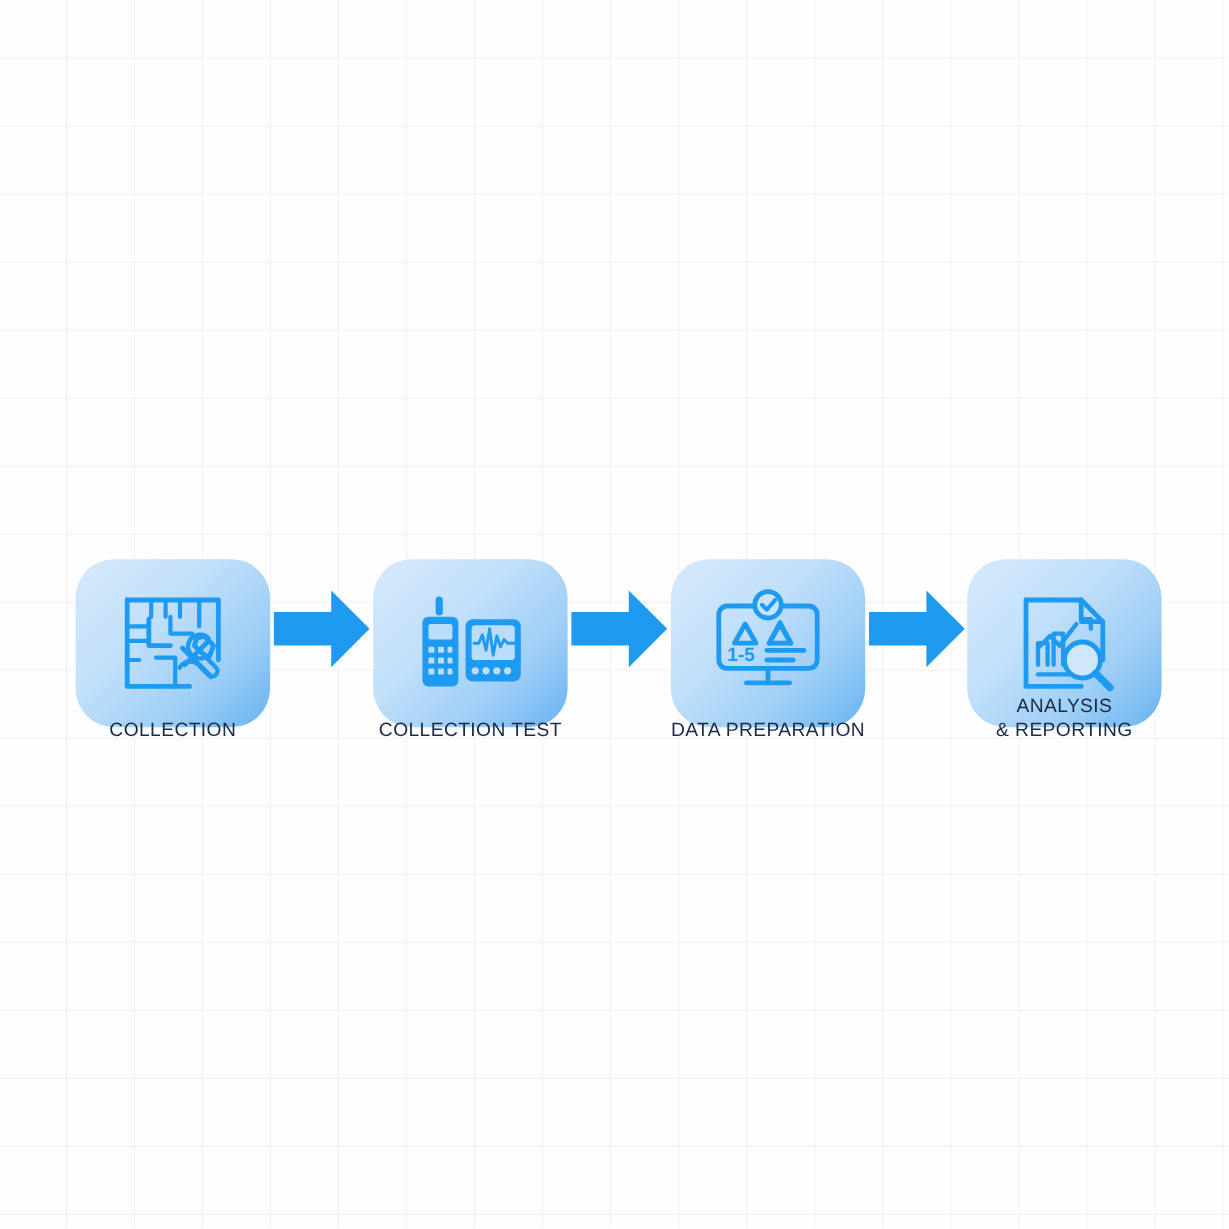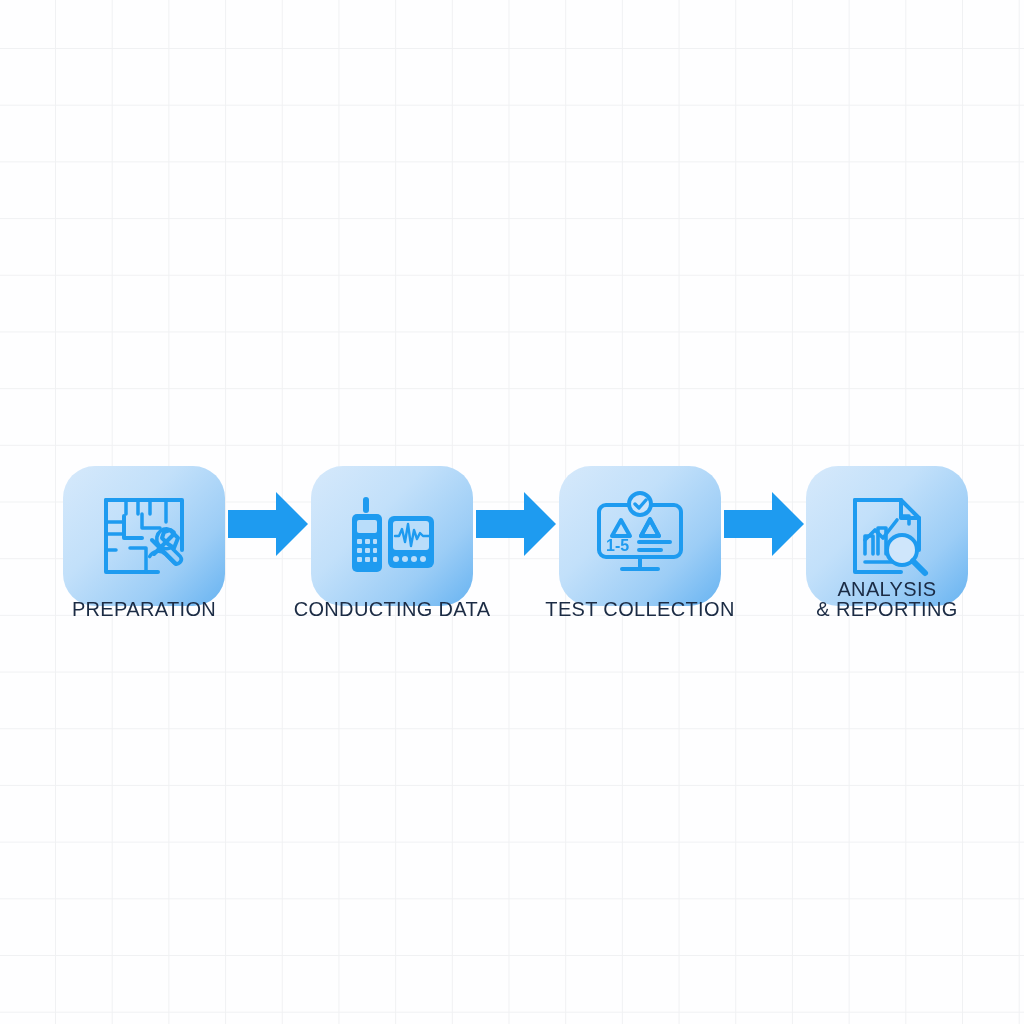--- a/index.html
+++ b/index.html
@@ -57,21 +57,21 @@
     height: 96px;
     display: block;
   }
   .icon-wrap svg { display: block; width: 96px; height: 96px; }
   .step-label {
     position: absolute;
     left: -20px;
     width: 202px;
     top: 149px;
     text-align: center;
-    font-size: 20px;
+    font-size: 16px;
     letter-spacing: 0.35px;
     font-weight: 400;
     color: #1b2b44;
     line-height: 20px;
     white-space: pre-line;
   }
   .step-label.two-line {
     top: 129px;
   }
   .arrow {
@@ -104,21 +104,21 @@
             <path d="M70 12 V34" stroke-width="3.5"></path>
             <g stroke-width="4">
               <path d="M56 52 L80 76"></path>
               <path d="M78 46 L58 66"></path>
               <path d="M74 42 l8 8 -4 10 -6 -4 -6 -6 2 -6 z" fill="none"></path>
               <path d="M86 46 a11 11 0 1 0 -3 17 l10 10 a5 5 0 0 1 -7 7 l-10 -10 a11 11 0 0 0 -17 3" transform="translate(-12,-8) scale(0.9) translate(14,12)"></path>
             </g>
           </svg>
         </span>
       </div>
-      <div class="step-label">PREPARATION</div>
+      <div class="step-label">COLLECTION</div>
     </div>
 
     <div class="arrow" id="arrow-0" style="left: 228px;">
       <svg viewBox="0 0 80 64">
         <path d="M0 18 H48 V0 L80 32 L48 64 V46 H0 Z" fill="#1e9bf0"></path>
       </svg>
     </div>
 
     <div class="step" id="step-1" style="left: 311px;">
       <div class="card">
@@ -143,21 +143,21 @@
             <path d="M51 48 h4 l3 -7 3 13 3 -18 3 22 3 -16 3 9 3 -6 3 3 h6" stroke="#1e9bf0" stroke-width="2.4" fill="none"></path>
             <g fill="#b9ddfa" stroke="none">
               <rect x="49" y="68" width="6" height="6" rx="3"></rect>
               <rect x="58" y="68" width="6" height="6" rx="3"></rect>
               <rect x="67" y="68" width="6" height="6" rx="3"></rect>
               <rect x="76" y="68" width="6" height="6" rx="3"></rect>
             </g>
           </svg>
         </span>
       </div>
-      <div class="step-label">CONDUCTING DATA</div>
+      <div class="step-label">COLLECTION TEST</div>
     </div>
 
     <div class="arrow" id="arrow-1" style="left: 476px;">
       <svg viewBox="0 0 80 64">
         <path d="M0 18 H48 V0 L80 32 L48 64 V46 H0 Z" fill="#1e9bf0"></path>
       </svg>
     </div>
 
     <div class="step" id="step-2" style="left: 559px;">
       <div class="card">
@@ -170,21 +170,21 @@
             <path d="M58 32 L67 48 H49 Z" stroke-dasharray="0"></path>
             <path d="M49 48 H67" stroke-width="0"></path>
             <path d="M58 31 L49 48 M58 31 L67 48"></path>
             <text x="14" y="63" font-family="'Liberation Sans', sans-serif" font-size="16" font-weight="bold" fill="#1e9bf0" stroke="none">1-5</text>
             <path d="M47 54 H78 M47 62 H69" stroke-width="4"></path>
             <circle cx="48" cy="16" r="11" fill="#c9e3fb" stroke="#1e9bf0" stroke-width="4"></circle>
             <path d="M43 16 l4 4 7 -8" stroke-width="3.4"></path>
           </svg>
         </span>
       </div>
-      <div class="step-label">TEST COLLECTION</div>
+      <div class="step-label">DATA PREPARATION</div>
     </div>
 
     <div class="arrow" id="arrow-2" style="left: 724px;">
       <svg viewBox="0 0 80 64">
         <path d="M0 18 H48 V0 L80 32 L48 64 V46 H0 Z" fill="#1e9bf0"></path>
       </svg>
     </div>
 
     <div class="step" id="step-3" style="left: 806px;">
       <div class="card">

